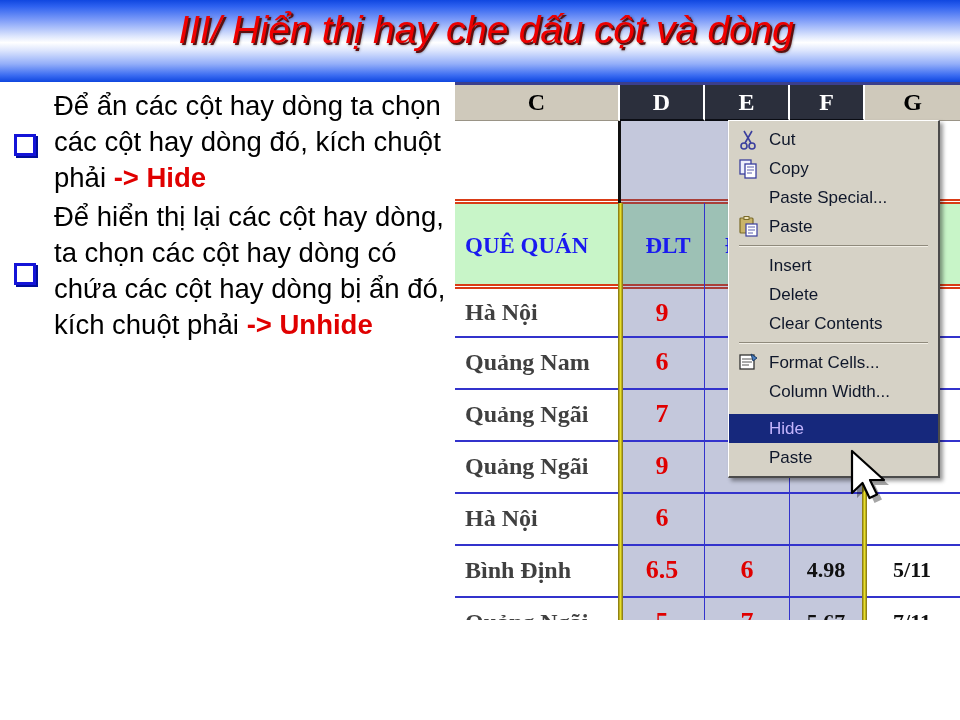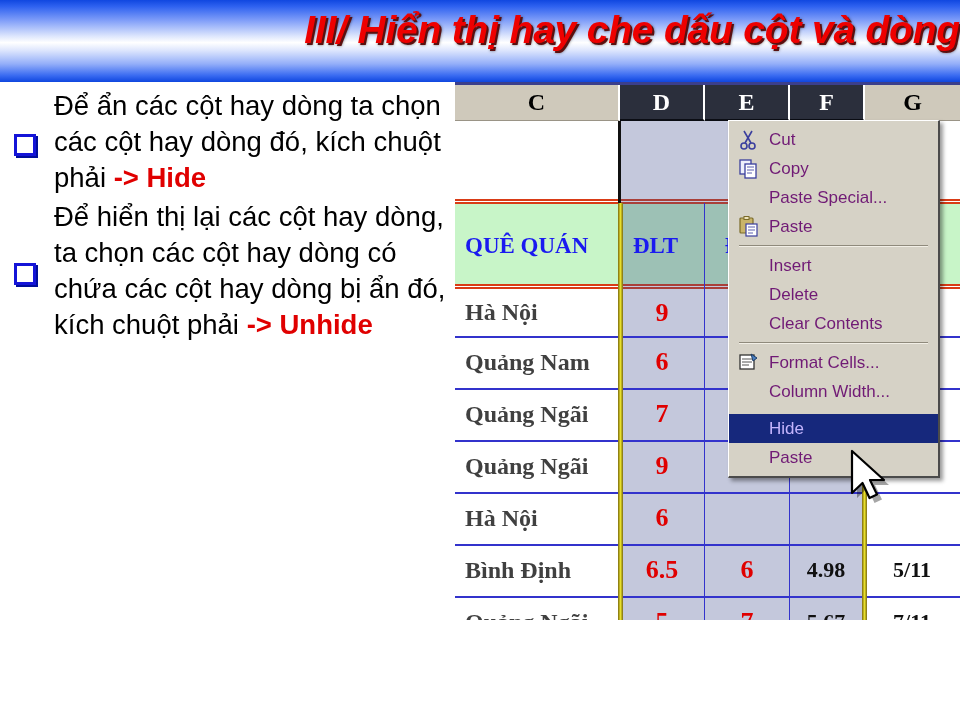--- a/index.html
+++ b/index.html
@@ -25,23 +25,23 @@
         #dbe4fd 62%,
         #93aef9 78%,
         #3a6bf1 92%,
         #0f46df 100%);
     overflow: hidden;
   }
   #title-text {
     position: absolute;
     left: 12px; right: 0;
     top: 8px;
-    text-align: right;
+    text-align: center;
     font-size: 39px;
-    font-weight: bold;
+    font-weight: normal;
     font-style: italic;
     color: #ee0000;
     letter-spacing: -0.2px;
     white-space: nowrap;
     text-shadow:
        2px 2px 0 #5a1010,
        2px 2px 3px rgba(0,0,0,.55);
     font-family: "Liberation Sans", sans-serif;
   }
 
@@ -186,21 +186,21 @@
     padding: 4px 0 4px 0;
     font-family: "Liberation Sans", sans-serif;
   }
   .mi {
     position: relative;
     height: 29px;
     display: flex;
     align-items: center;
     padding-left: 40px;
     font-size: 17px;
-    color: #701a75;
+    color: #0f172a;
     white-space: nowrap;
   }
   .mi.selected { background: #16287c; color: #c4b5fd; margin-top: 8px; }
   .mi-icon {
     position: absolute;
     left: 8px; top: 4px;
     width: 24px; height: 21px;
   }
   .sep { height: 2px; margin: 4px 10px; border-top: 1px solid #8f8a7c; border-bottom: 1px solid #f2efe6; }
 
@@ -256,21 +256,21 @@
     <div id="headband"></div>
 
     <div class="redline" style="top:78px;"></div>
     <div class="redline" style="top:163px;"></div>
 
     <div id="seltint" style="left:165px;width:245px;"></div>
 
     <div class="hdr-label" style="left:10px;width:150px;">
       <span>QUÊ QUÁN</span>
     </div>
-    <div class="hdr-label" style="left:178px;width:70px;">
+    <div class="hdr-label" style="left:178px;width:70px;justify-content:center;">
       <span>ĐLT</span>
     </div>
     <div class="hdr-label" style="left:258px;width:40px;justify-content:center;">
       <span>Đ</span>
     </div>
 
     <div class="rowline" style="top:215px;"></div>
     <div class="rowline" style="top:267px;"></div>
     <div class="rowline" style="top:319px;"></div>
     <div class="rowline" style="top:371px;"></div>

